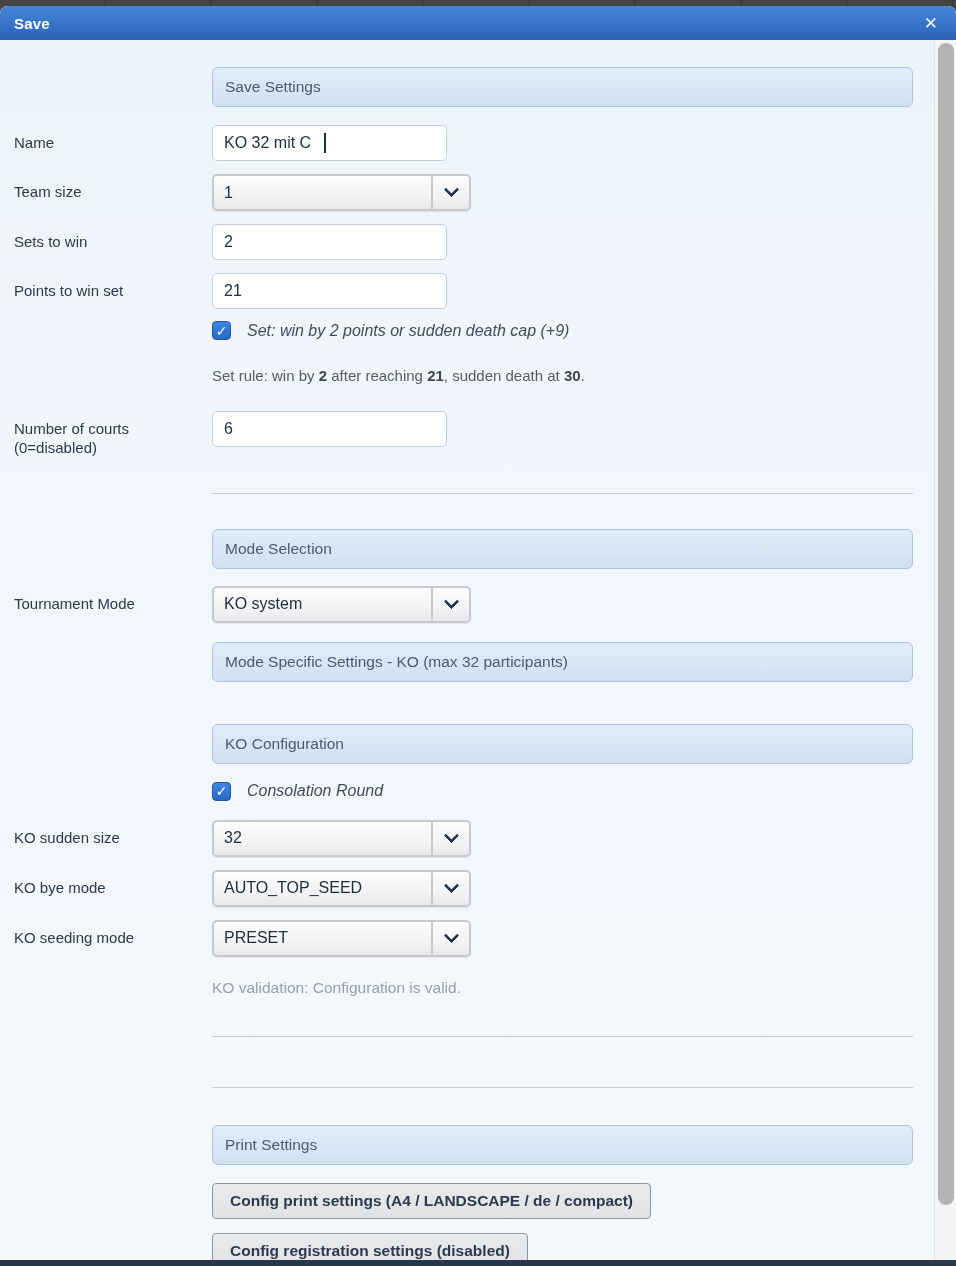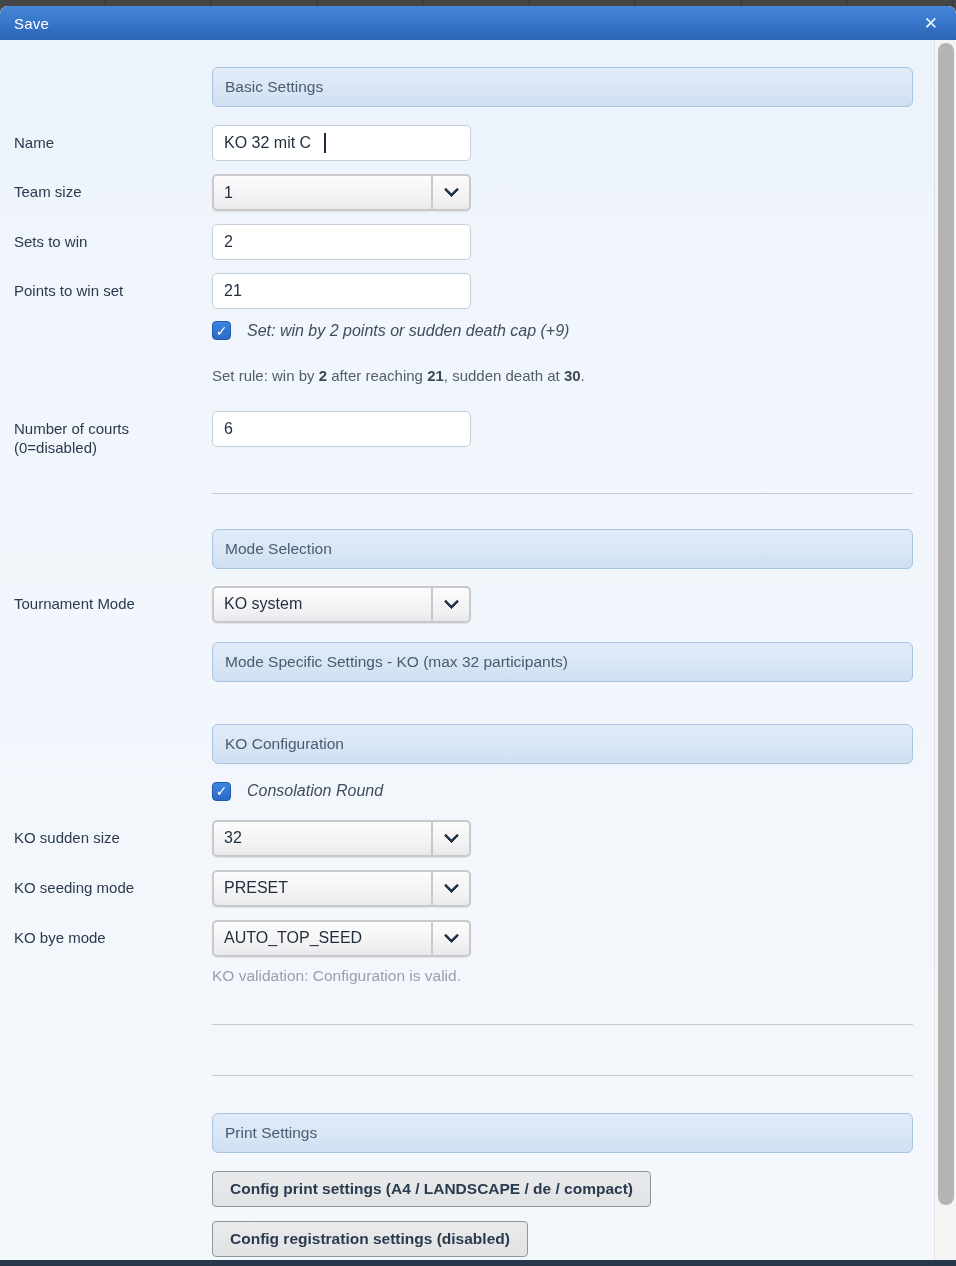--- a/index.html
+++ b/index.html
@@ -20,21 +20,21 @@
     border-radius: 8px 8px 0 0; overflow: hidden;
     background: linear-gradient(180deg, #ebf2fa 0%, #f1f6fc 25%, #f4f8fd 100%);
   }
   .titlebar {
     height: 34px;
     background: linear-gradient(180deg, #4486d8 0%, #3674c8 55%, #2b63b4 100%);
     display: flex; align-items: center; justify-content: space-between;
     padding: 0 14px;
     border-radius: 8px 8px 0 0;
   }
-  .titlebar .title { color: #ffffff; font-size: 15px; font-weight: 400; letter-spacing: .2px; }
+  .titlebar .title { color: #ffffff; font-size: 15px; font-weight: 700; letter-spacing: .2px; }
   .close-btn {
     color: #e9eff8; font-size: 17px; line-height: 17px; cursor: pointer;
     background: none; border: none; font-family: inherit; padding: 2px 4px;
   }
   .dialog-body {
     position: relative; height: 1226px; overflow: hidden;
     padding: 27px 0 0 0;
   }
   
   .section-header {
@@ -44,21 +44,21 @@
     display: flex; align-items: center; padding-left: 12px;
     color: #4a5b70; font-size: 15.5px;
   }
   
   .row { display: flex; padding-left: 14px; }
   .row .label {
     width: 198px; padding-top: 9px; padding-right: 10px;
     color: #2b3a4d; font-size: 15px; font-weight: 400; line-height: 1.25;
   }
   .text-input {
-    width: 259px; height: 36px; background: #ffffff;
+    width: 235px; height: 36px; background: #ffffff;
     border: 1px solid #c4cfdd; border-radius: 5px;
     font-family: inherit; font-size: 16px; color: #1f2d3d;
     padding: 1px 11px; display: flex; align-items: center; gap: 12px;
   }
   input.text-input { display: inline-block; line-height: 34px; }
   .text-cursor {
     display: inline-block; width: 2px; height: 20px; background: #1c2b3a; margin-left: 1px;
   }
   
   .select {
@@ -115,40 +115,40 @@
     position: absolute; top: 3px; left: 3px; width: 16px; height: 1162px;
     background: #b4b4b4; border-radius: 8px; cursor: pointer;
   }
   
   .backdrop-bottom {
     position: absolute; bottom: 0; left: 0; width: 956px; height: 6px;
     background: #27374b; z-index: 5;
   }
   
   .mt12{margin-top:12px}.mt13{margin-top:13px}.mt14{margin-top:14px}
-  .mt17{margin-top:17px}.mt18{margin-top:18px}.mt19{margin-top:19px}.mt22{margin-top:10px}.mt25{margin-top:42px}
+  .mt17{margin-top:17px}.mt18{margin-top:18px}.mt19{margin-top:19px}.mt22{margin-top:22px}.mt25{margin-top:42px}
   .mt27{margin-top:27px}.mt35{margin-top:35px}.mt36{margin-top:35px}
   .mt37{margin-top:37px}.mt39{margin-top:39px}.mt50{margin-top:50px}
 </style>
 </head>
 <body>
 
 <div class="backdrop-top"></div>
 
 <div class="dialog">
 
   <div class="titlebar">
     <span class="title">Save</span>
     <button class="close-btn">✕</button>
   </div>
 
   <div class="dialog-body">
 
     <div class="section-header">
-      <span>Basic Settings</span>
+      <span>Save Settings</span>
     </div>
 
     <div class="row mt18">
       <div class="label">Name</div>
       <div class="text-input" role="textbox">
         <span>KO 32 mit C</span>
           <span class="text-cursor"></span>
       </div>
     </div>
 
@@ -226,33 +226,33 @@
       <div class="label">KO sudden size</div>
       <div class="select">
         <span class="value">32</span>
         <span class="chevron-box">
             <span class="chevron"></span>
           </span>
       </div>
     </div>
 
     <div class="row mt13">
+      <div class="label">KO bye mode</div>
+      <div class="select">
+        <span class="value">AUTO_TOP_SEED</span>
+        <span class="chevron-box">
+            <span class="chevron"></span>
+          </span>
+      </div>
+    </div>
+
+    <div class="row mt13">
       <div class="label">KO seeding mode</div>
       <div class="select">
         <span class="value">PRESET</span>
-        <span class="chevron-box">
-            <span class="chevron"></span>
-          </span>
-      </div>
-    </div>
-
-    <div class="row mt13">
-      <div class="label">KO bye mode</div>
-      <div class="select">
-        <span class="value">AUTO_TOP_SEED</span>
         <span class="chevron-box">
             <span class="chevron"></span>
           </span>
       </div>
     </div>
 
     <div class="muted-note mt22">KO validation: Configuration is valid.</div>
 
     <div class="divider mt39"></div>
     <div class="divider mt50"></div>

